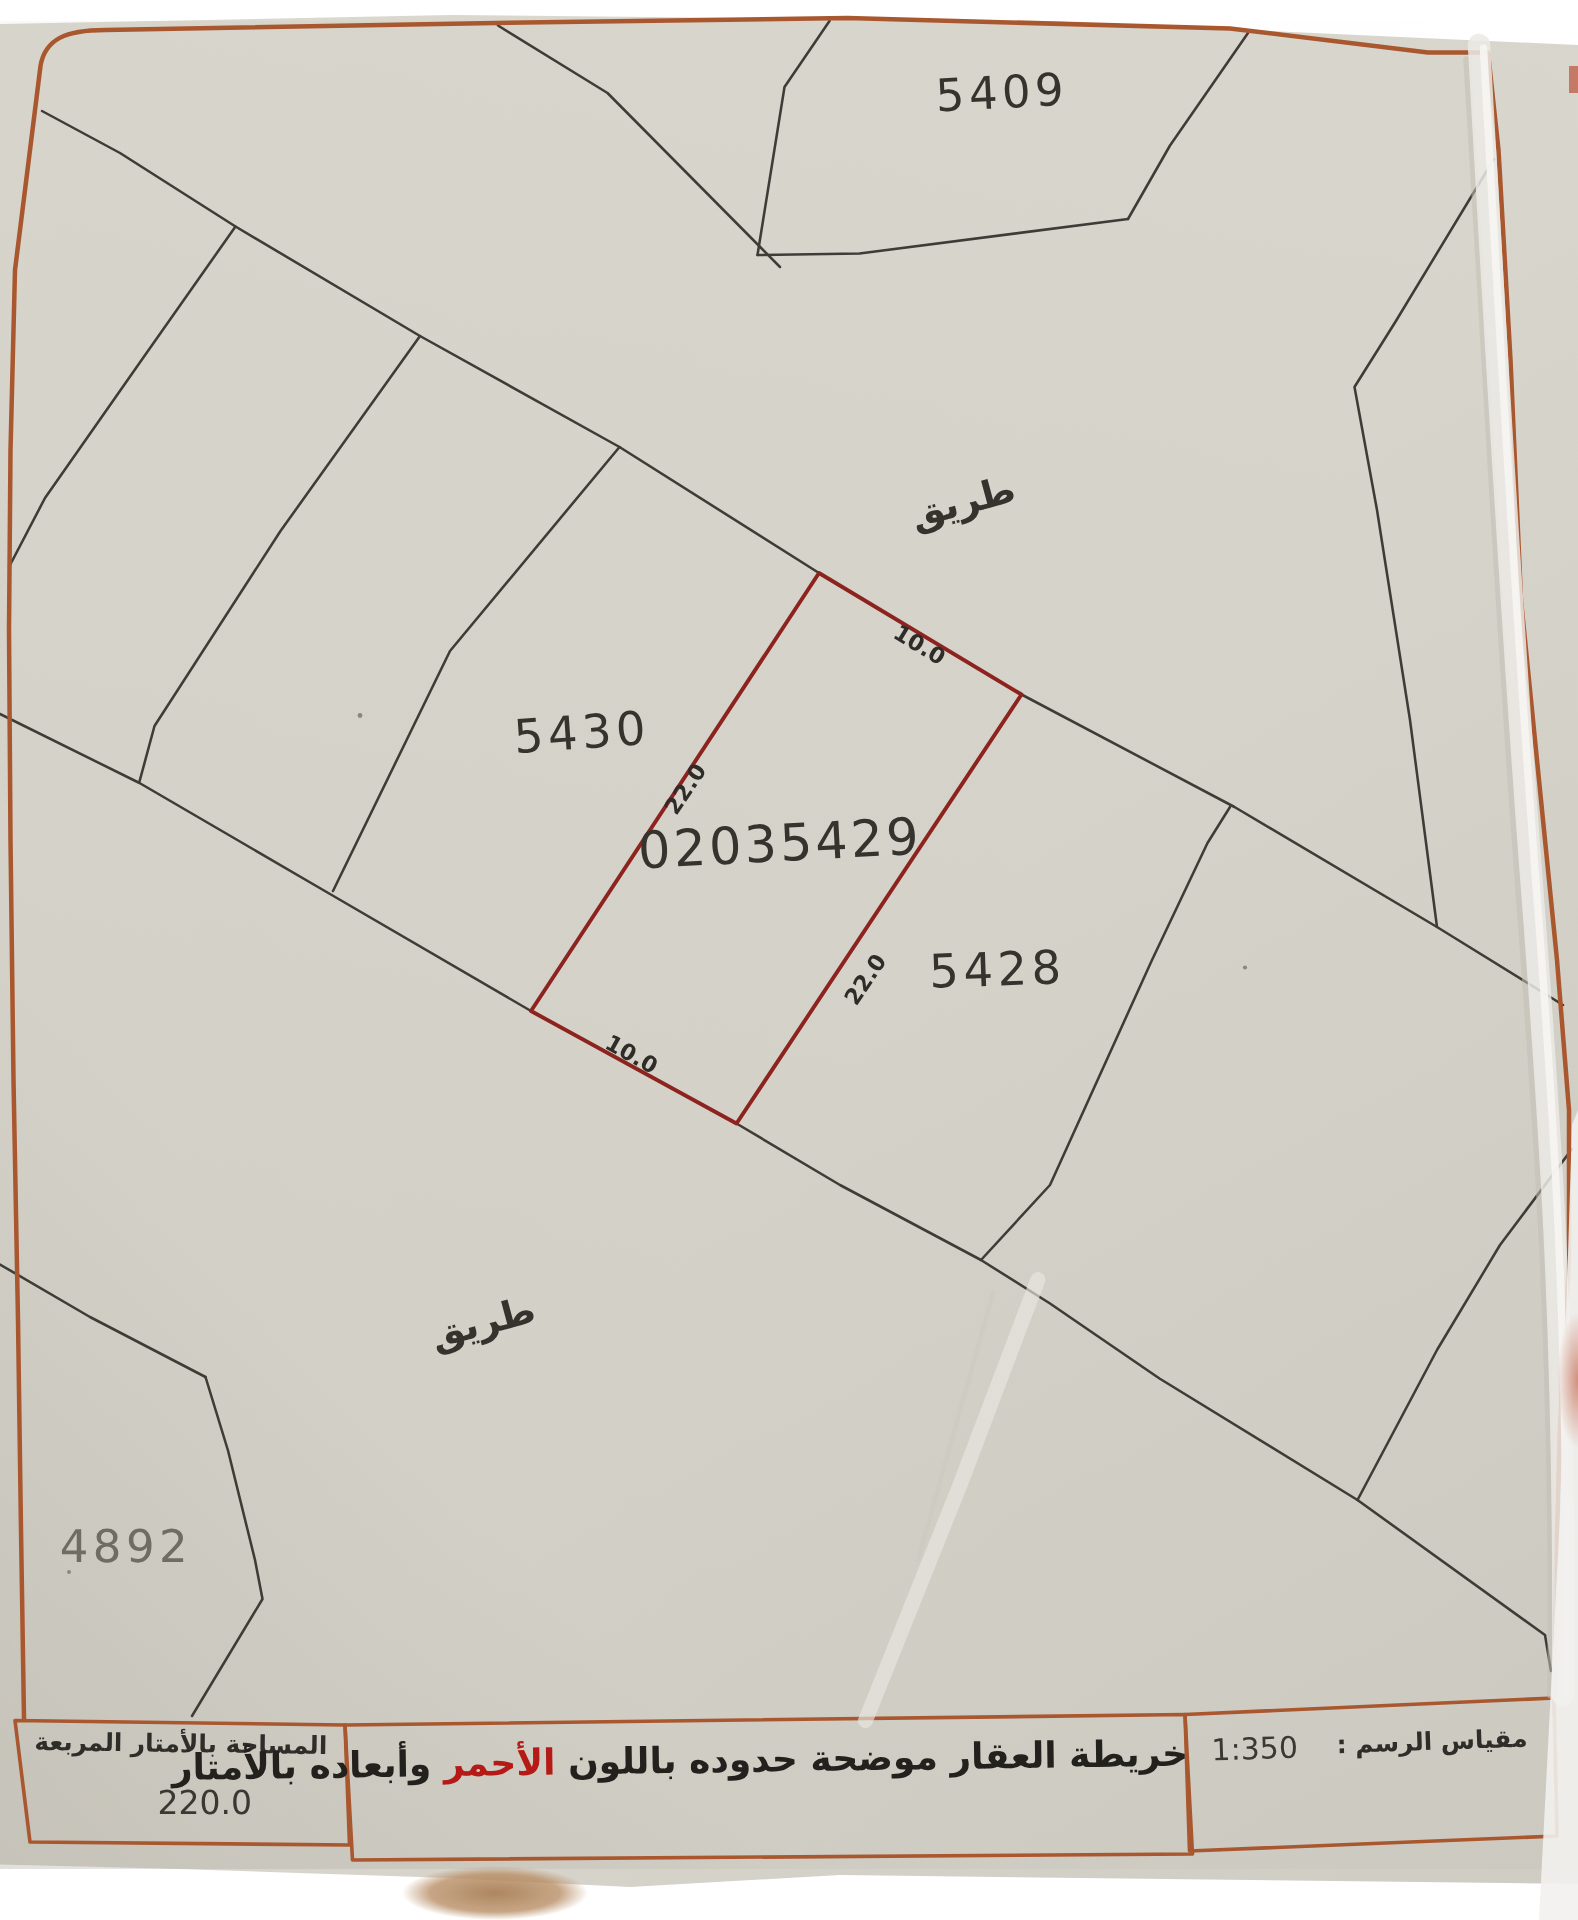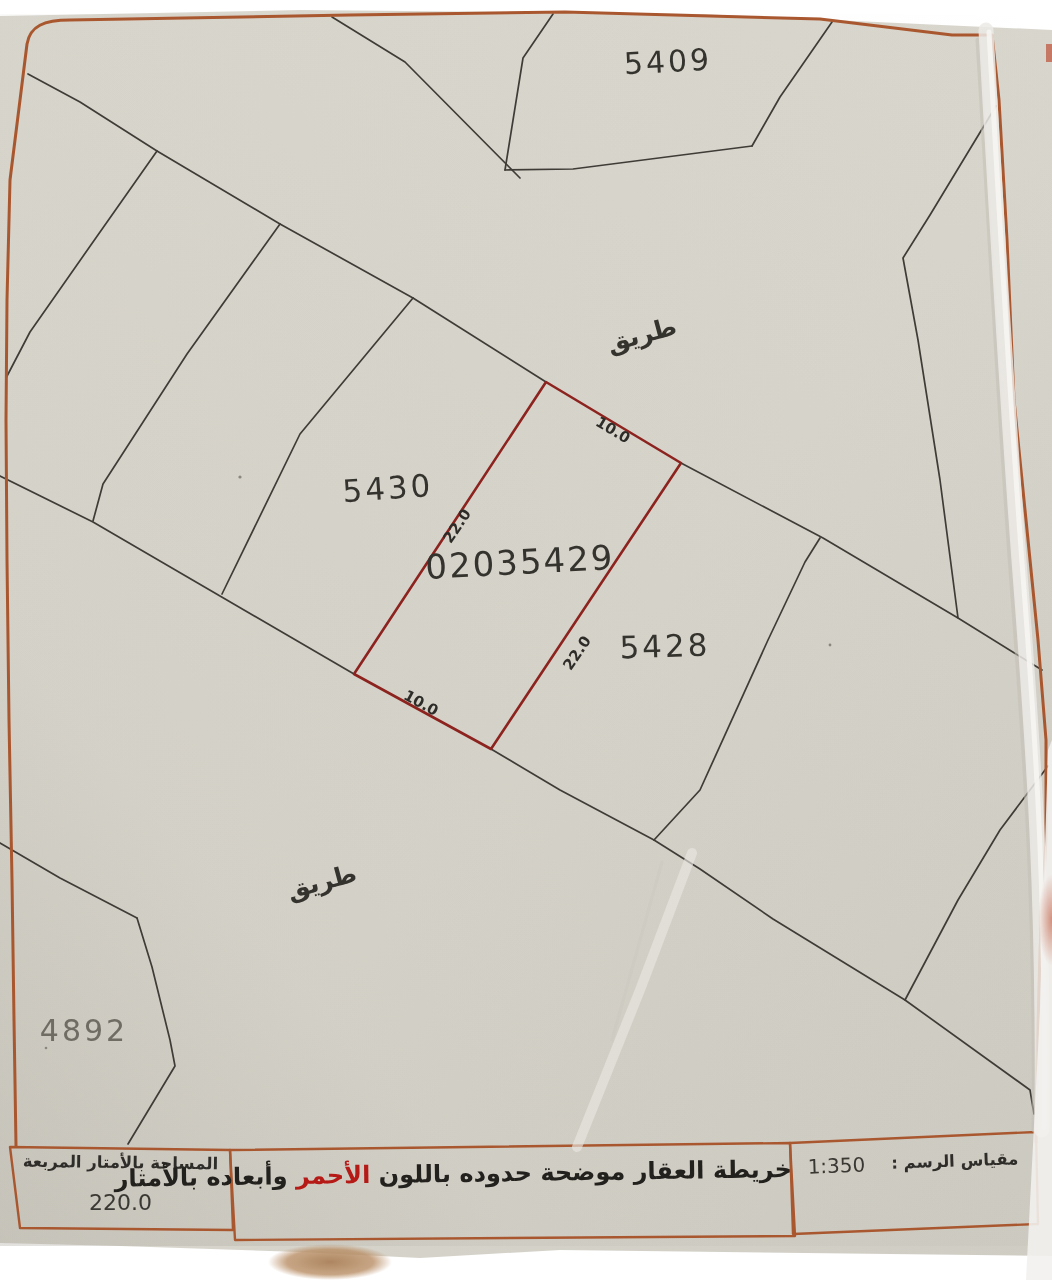--- a/index.html
+++ b/index.html
@@ -3,21 +3,21 @@
 <meta charset="utf-8">
 <style>
   html,body{margin:0;padding:0;background:#ffffff;}
   .stage{
     position:relative;width:1052px;height:1280px;overflow:hidden;
     background:#ffffff;font-family:"DejaVu Sans",sans-serif;
   }
   .stage svg{position:absolute;left:0;top:0;}
   .legend-text{position:absolute;direction:rtl;color:#2f2d29;line-height:1.15;}
   .area-label{left:18px;top:1154px;width:205px;text-align:center;font-size:16.5px;font-weight:bold;transform:rotate(0.8deg);}
-  .area-value{left:18px;top:1190px;width:205px;text-align:center;font-size:22px;direction:ltr;color:#3a3833;}
+  .area-value{left:18px;top:1190px;width:205px;text-align:center;font-size:22px;direction:ltr;color:#3a3833;padding-left:16px;}
   .note-box{left:236px;top:1160px;width:556px;text-align:center;font-size:24px;font-weight:bold;color:#23211d;white-space:nowrap;transform:rotate(-0.8deg);}
   .note-box .hl{font-weight:bold;}
   .scale-box{left:795px;top:1152px;width:236px;display:flex;direction:rtl;justify-content:center;align-items:center;gap:26px;transform:rotate(-2deg);}
   .scale-box .lbl{font-size:16.5px;font-weight:bold;}
   .scale-box .val{font-size:20px;direction:ltr;color:#3a3833;}
   text{font-family:"DejaVu Sans",sans-serif;}
 </style>
 </head>
 <body>
 

